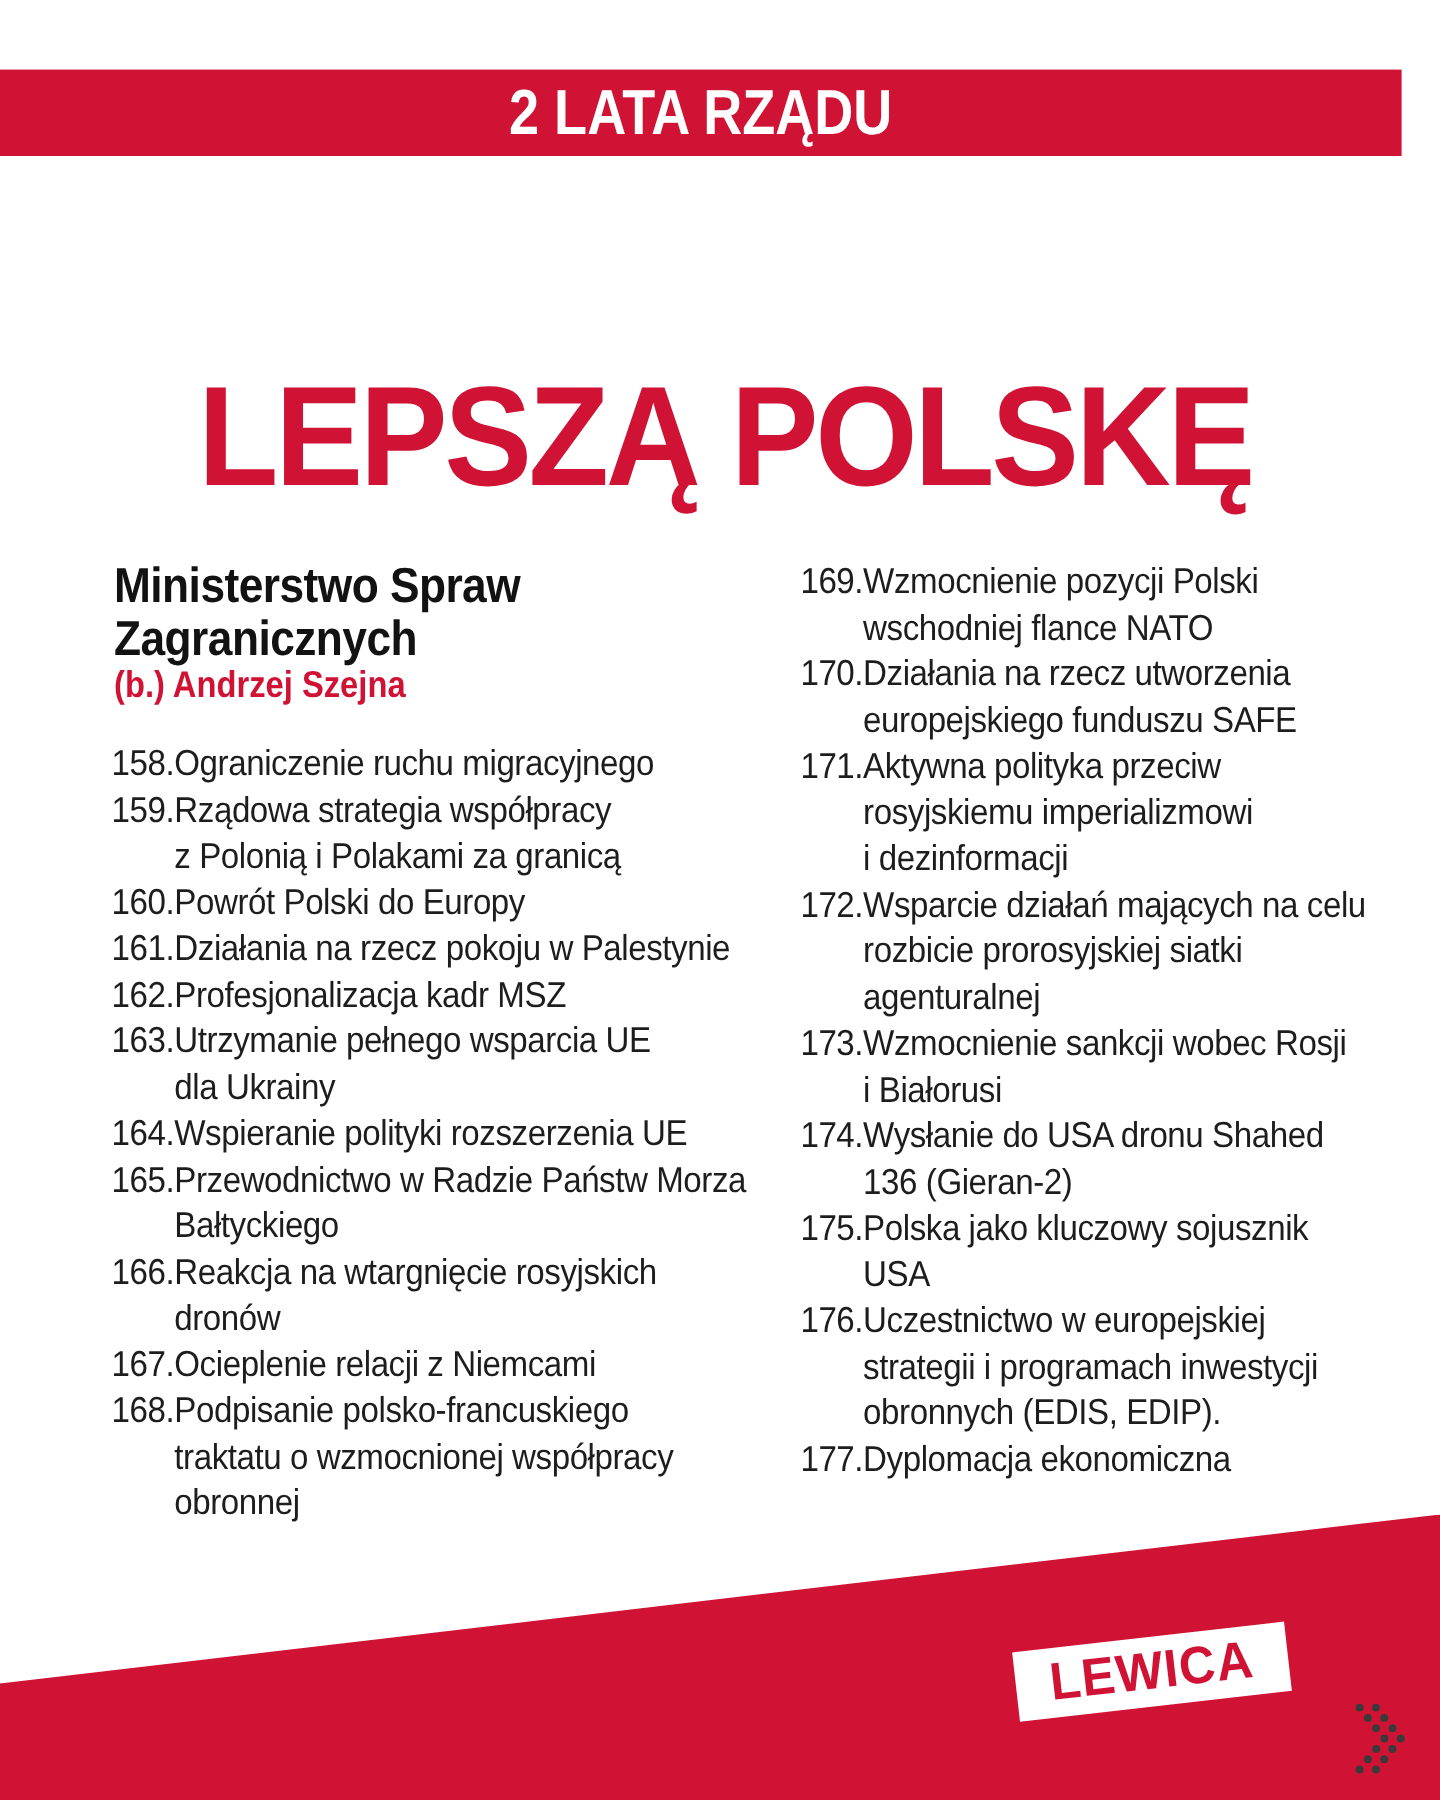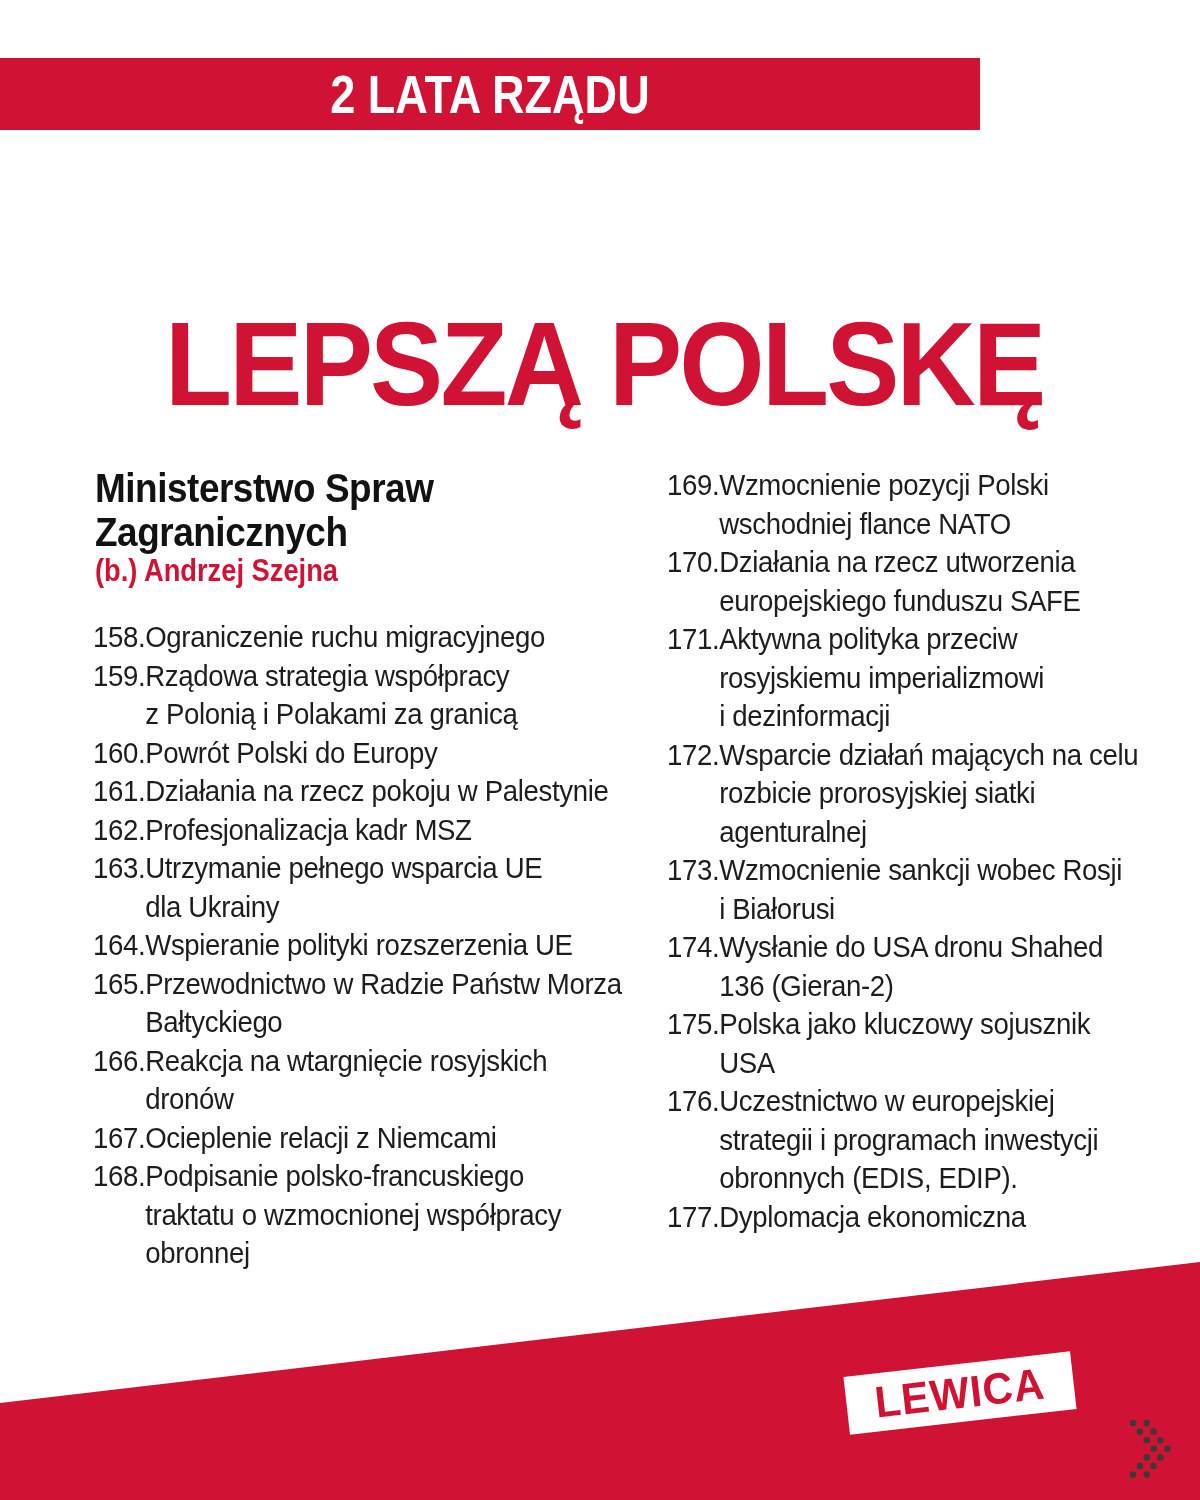--- a/index.html
+++ b/index.html
@@ -13,21 +13,21 @@
   .page{
     position:relative;
     width:1200px;height:1500px;
     background:var(--white);
     overflow:hidden;
     font-family:"Liberation Sans", sans-serif;
     margin:0 auto;
   }
   
   .top-banner{
-    position:absolute;left:0;top:58px;width:980px;height:72px;
+    position:absolute;left:0;top:58px;width:1168px;height:72px;
     background:var(--red);
     display:flex;align-items:center;justify-content:center;
   }
   .top-banner .banner-text{
     color:var(--white);
     font-size:53px;font-weight:bold;
     display:inline-block;
     transform:scaleX(.85);
     letter-spacing:0px;
     white-space:nowrap;

